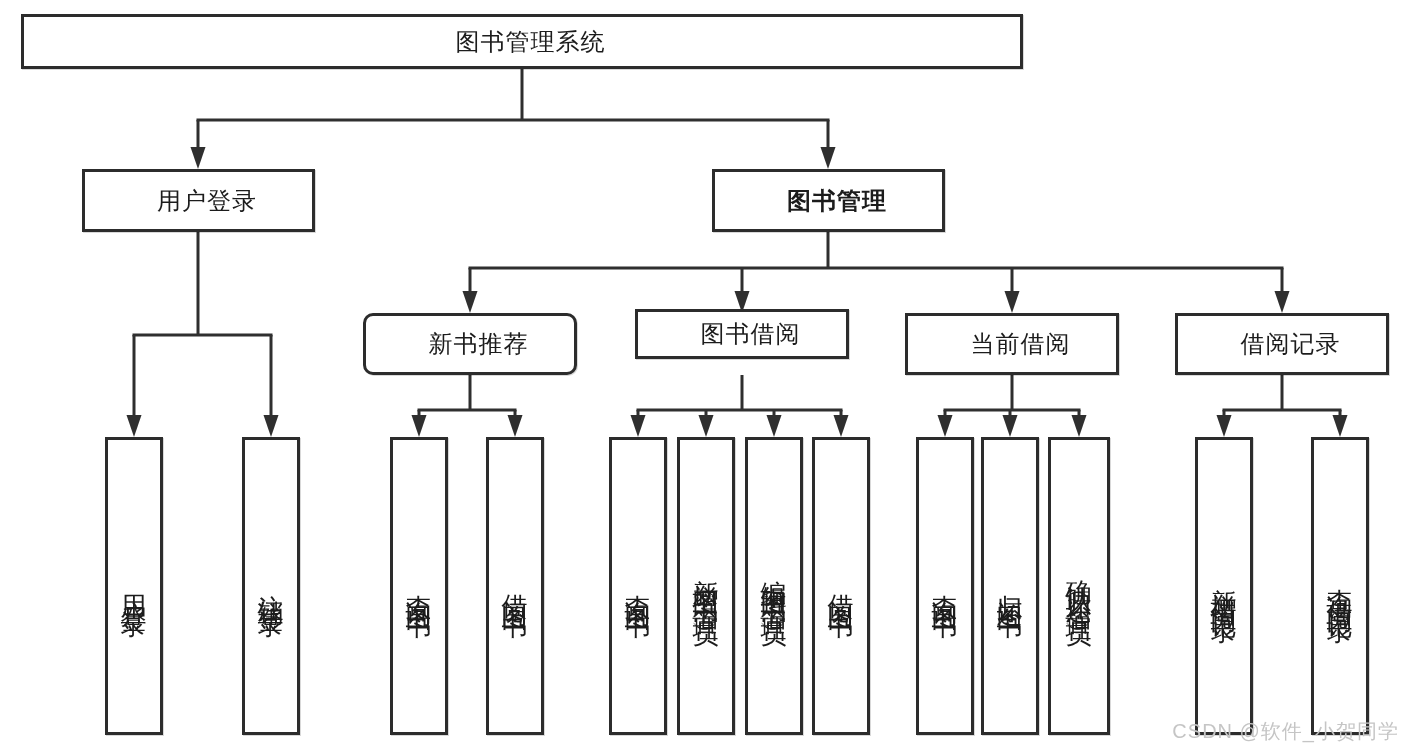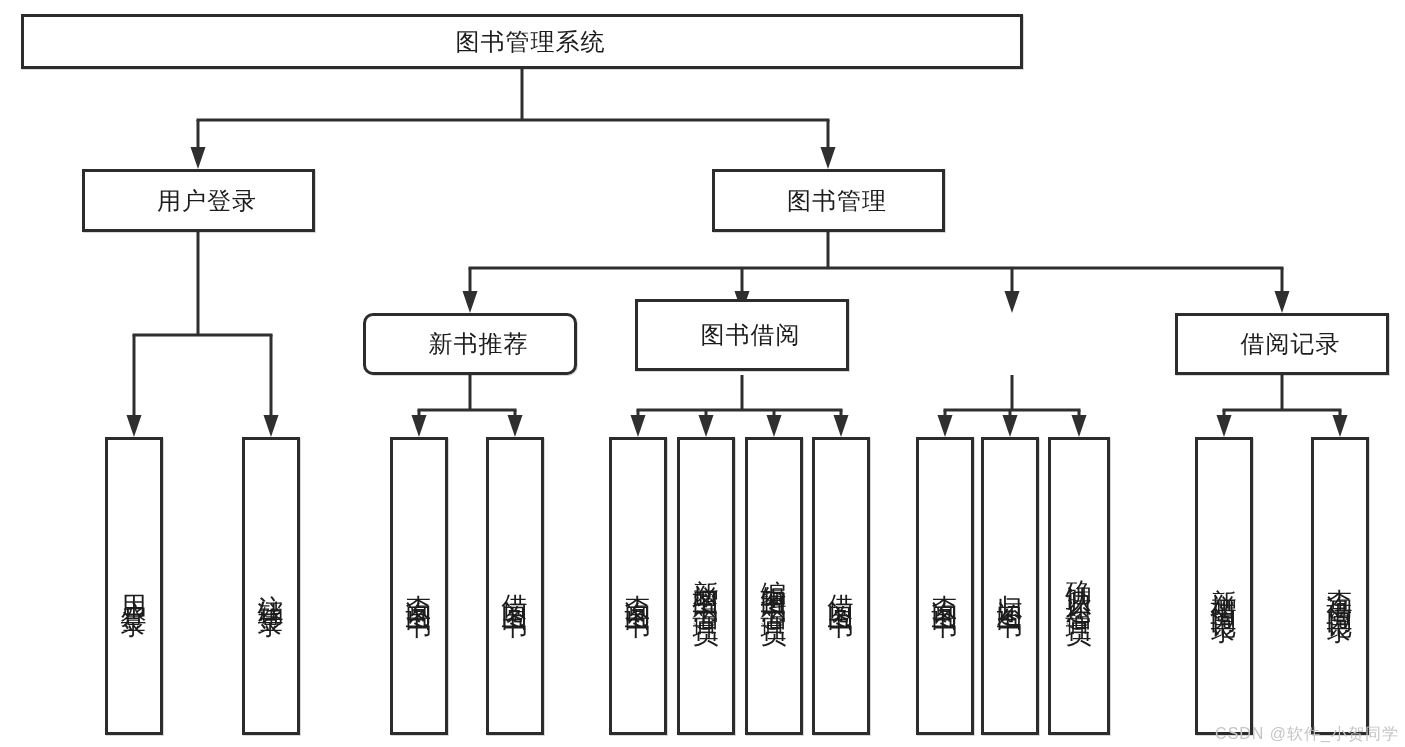--- a/index.html
+++ b/index.html
@@ -52,21 +52,21 @@
     writing-mode: vertical-rl;
     text-orientation: mixed;
     font-size: 26px;
     letter-spacing: 6px;
     line-height: 1;
   }
   #watermark {
     position: absolute;
     right: 6px;
     bottom: 2px;
-    font-size: 16px;
+    font-size: 20px;
     color: #c5c5c5;
     z-index: 5;
     letter-spacing: 1px;
     white-space: nowrap;
   }
 </style>
 </head>
 <body>
 
 <div id="canvas">
@@ -136,24 +136,25 @@
       <path d="M1224 410 V423"></path>
       <polygon points="1216.5,415 1231.5,415 1224,437"></polygon>
       <path d="M1340 410 V423"></path>
       <polygon points="1332.5,415 1347.5,415 1340,437"></polygon>
     </g>
   </svg>
 
   <div class="node h-node" style="left:21px; top:14px; width:1002px; height:55px;">图书管理系统</div>
 
   <div class="node h-node" style="left:82px; top:169px; width:233px; height:63px;">用户登录</div>
-  <div class="node h-node" style="left:712px; top:169px; width:233px; height:63px;">图书管理</div>
+  <div class="node h-node" style="left:712px; top:169px; width:233px; height:63px;font-weight:bold;">图书管理</div>
 
   <div class="node h-node" style="left:363px; top:313px; width:214px; height:62px;border-radius:10px;">新书推荐</div>
-  <div class="node h-node" style="left:635px; top:299px; width:214px; height:72px;">图书借阅</div>
+  <div class="node h-node" style="left:635px; top:309px; width:214px; height:50px;">图书借阅</div>
+  <div class="node h-node" style="left:905px; top:313px; width:214px; height:62px;">当前借阅</div>
   <div class="node h-node" style="left:1175px; top:313px; width:214px; height:62px;text-align:right;">借阅记录</div>
 
   <div class="node v-node" style="left:105px; top:437px; width:58px; height:298px;">用户登录</div>
   <div class="node v-node" style="left:242px; top:437px; width:58px; height:298px;">注销登录</div>
 
   <div class="node v-node" style="left:390px; top:437px; width:58px; height:298px;">查询图书</div>
   <div class="node v-node" style="left:486px; top:437px; width:58px; height:298px;">借阅图书</div>
 
   <div class="node v-node" style="left:609px; top:437px; width:58px; height:298px;">查询图书</div>
   <div class="node v-node" style="left:677px; top:437px; width:58px; height:298px;">新增图书（管理员）</div>

